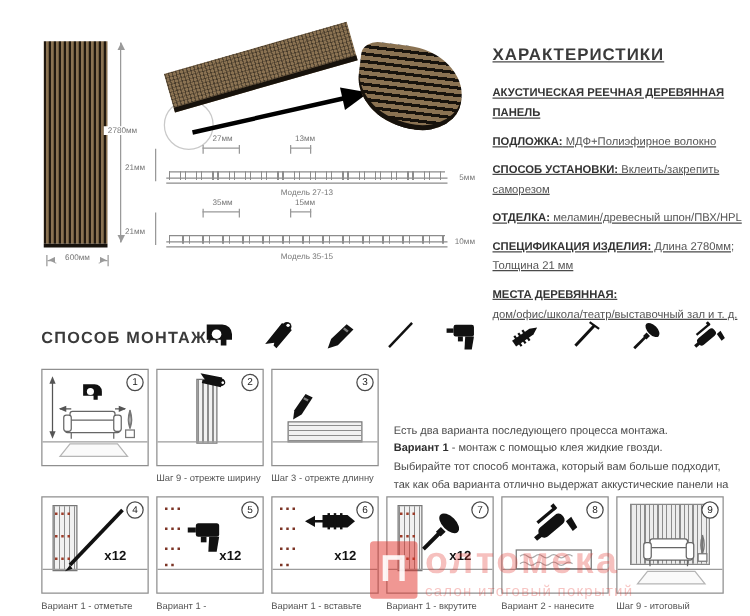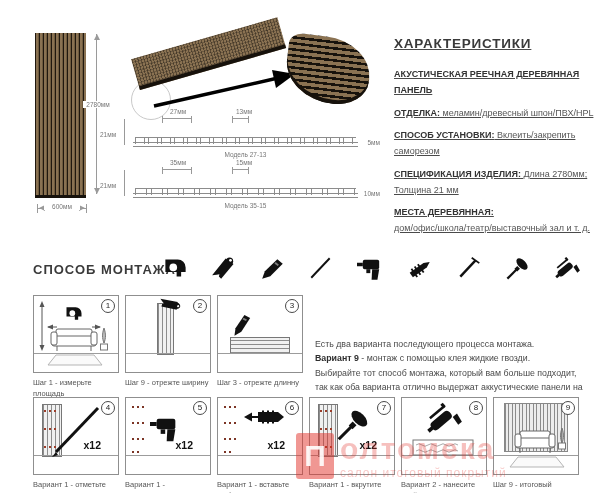--- a/index.html
+++ b/index.html
@@ -193,22 +193,23 @@
         <div class="slats" style="background:repeating-linear-gradient(90deg,#8c8c8c 0 1px,#fff 1px 11px,#8c8c8c 11px 12px,transparent 12px 16px);"></div>
         <div class="base"></div>
       </div>
     <span class="t6 e-label">10мм</span>
     <span class="t6 model">Модель 35-15</span>
   </div>
 
   <div class="abs chars">
     <h1>ХАРАКТЕРИСТИКИ</h1>
     <p><b>АКУСТИЧЕСКАЯ РЕЕЧНАЯ ДЕРЕВЯННАЯ ПАНЕЛЬ</b></p>
+    <p><b>ПОДЛОЖКА:</b><span> МДФ+Полиэфирное волокно</span></p>
+    <p><b>СПОСОБ УСТАНОВКИ:</b><span> Вклеить/закрепить саморезом</span></p>
     <p><b>ОТДЕЛКА:</b><span> меламин/древесный шпон/ПВХ/HPL</span></p>
-    <p><b>СПОСОБ УСТАНОВКИ:</b><span> Вклеить/закрепить саморезом</span></p>
     <p><b>СПЕЦИФИКАЦИЯ ИЗДЕЛИЯ:</b><span> Длина 2780мм; Толщина 21 мм</span></p>
     <p><b>МЕСТА ДЕРЕВЯННАЯ:</b><br>
        <span>дом/офис/школа/театр/выставочный зал и т. д.</span></p>
   </div>
 
   <div class="abs mont-title">СПОСОБ МОНТАЖА</div>
   <div class="abs tools">
     <svg width="27" height="27">
         <use href="#i-tape" width="27" height="27"></use>
       </svg>
@@ -260,21 +261,20 @@
               <line x1="57" y1="50" x2="57" y2="55"></line>
           </g>
           <g stroke="#777" fill="none">
             <path d="M70 32c-2 6-2 10 0 15M70 32c2 6 2 10 0 15M70 34v13"></path>
             <rect x="66.5" y="48" width="7" height="6" fill="#fff"></rect>
           </g>
           <path d="M14 69h54l-8-10H22z" fill="#fafafa" stroke="#b5b5b5"></path>
         </svg>
         <div class="ground"></div>
       </div>
-      <div class="caption">Шаг 1 - измерьте площадь</div>
     </div>
 
     <div class="step">
       <div class="card">
         <div class="badge">2</div>
         <div class="vpanel" style="left:31px;top:7px;width:15px;height:50px;"></div>
         <svg class="ill" width="84" height="76">
           <g transform="translate(33,-2) rotate(62 11 11)">
               <use href="#i-saw" width="22" height="22"></use>
             </g>
@@ -294,21 +294,21 @@
             </g>
         </svg>
         <div class="ground"></div>
       </div>
       <div class="caption">Шаг 3 - отрежте длинну</div>
     </div>
   </div>
 
   <div class="abs intro">
     <div>Есть два варианта последующего процесса монтажа.</div>
-    <div><b>Вариант 9</b><span> - монтаж с помощью клея жидкие гвозди.</span></div>
+    <div><b>Вариант 1</b><span> - монтаж с помощью клея жидкие гвозди.</span></div>
     <div>Выбирайте тот способ монтажа, который вам больше подходит, так как оба варианта отлично выдержат аккустические панели на поверхностях.</div>
   </div>
 
   <div class="abs steps-row row2">
     <div class="step">
       <div class="card">
         <div class="badge">4</div>
         <div class="vpanel" style="left:8px;top:6px;width:18px;height:51px;"></div>
         <svg class="ill" width="84" height="76">
           <g fill="#9c3d2a">

